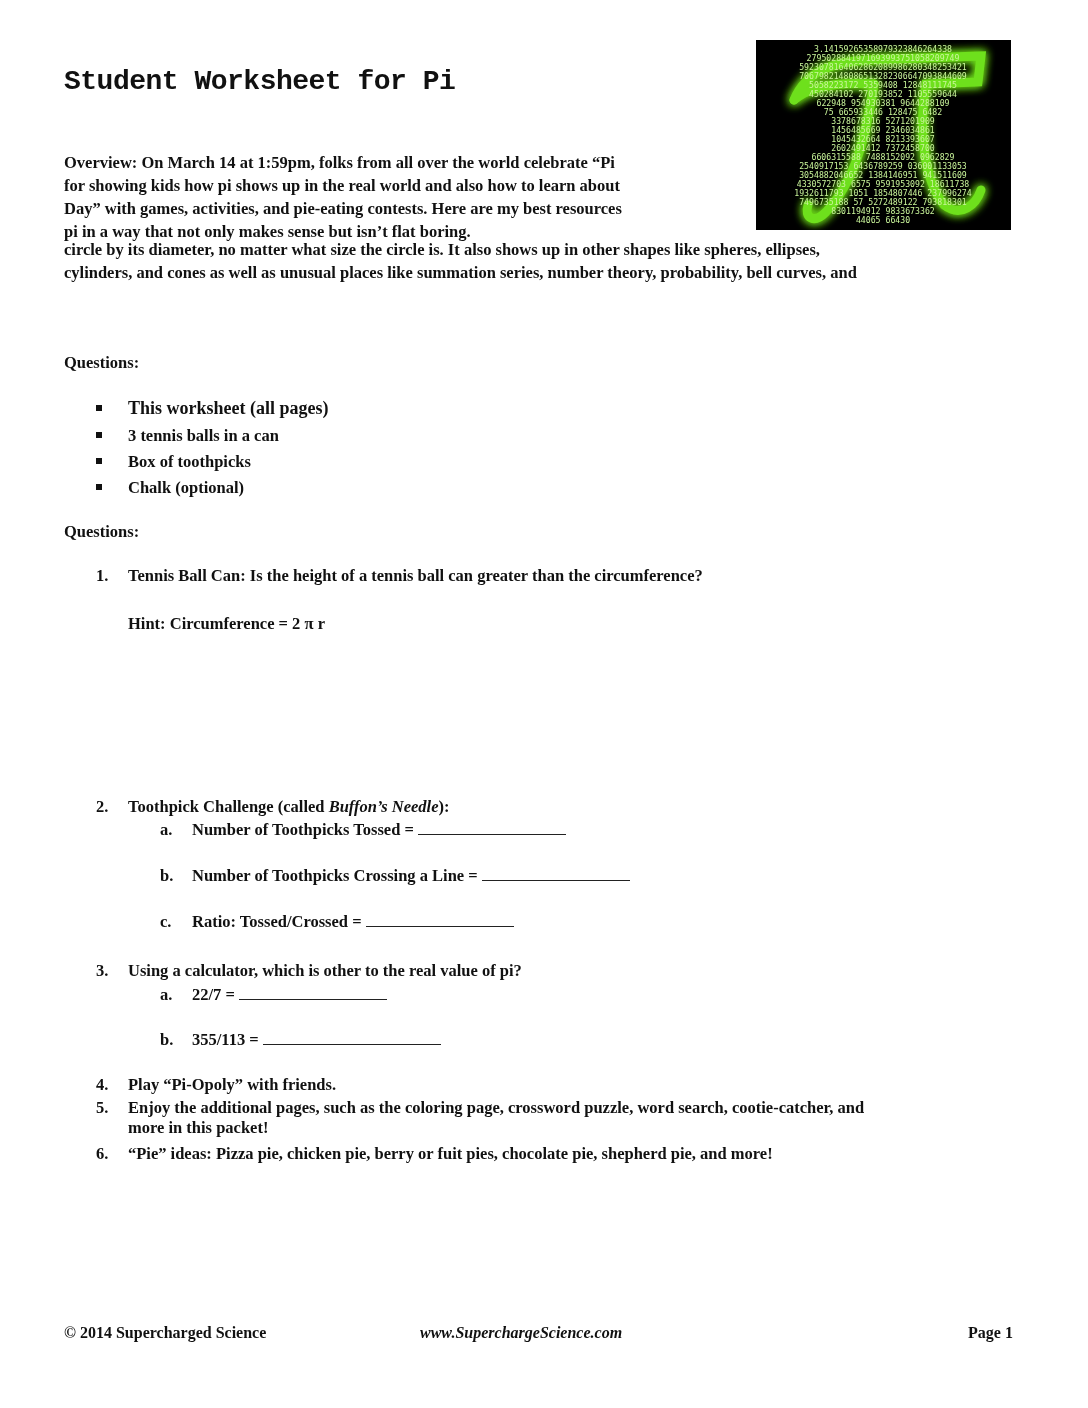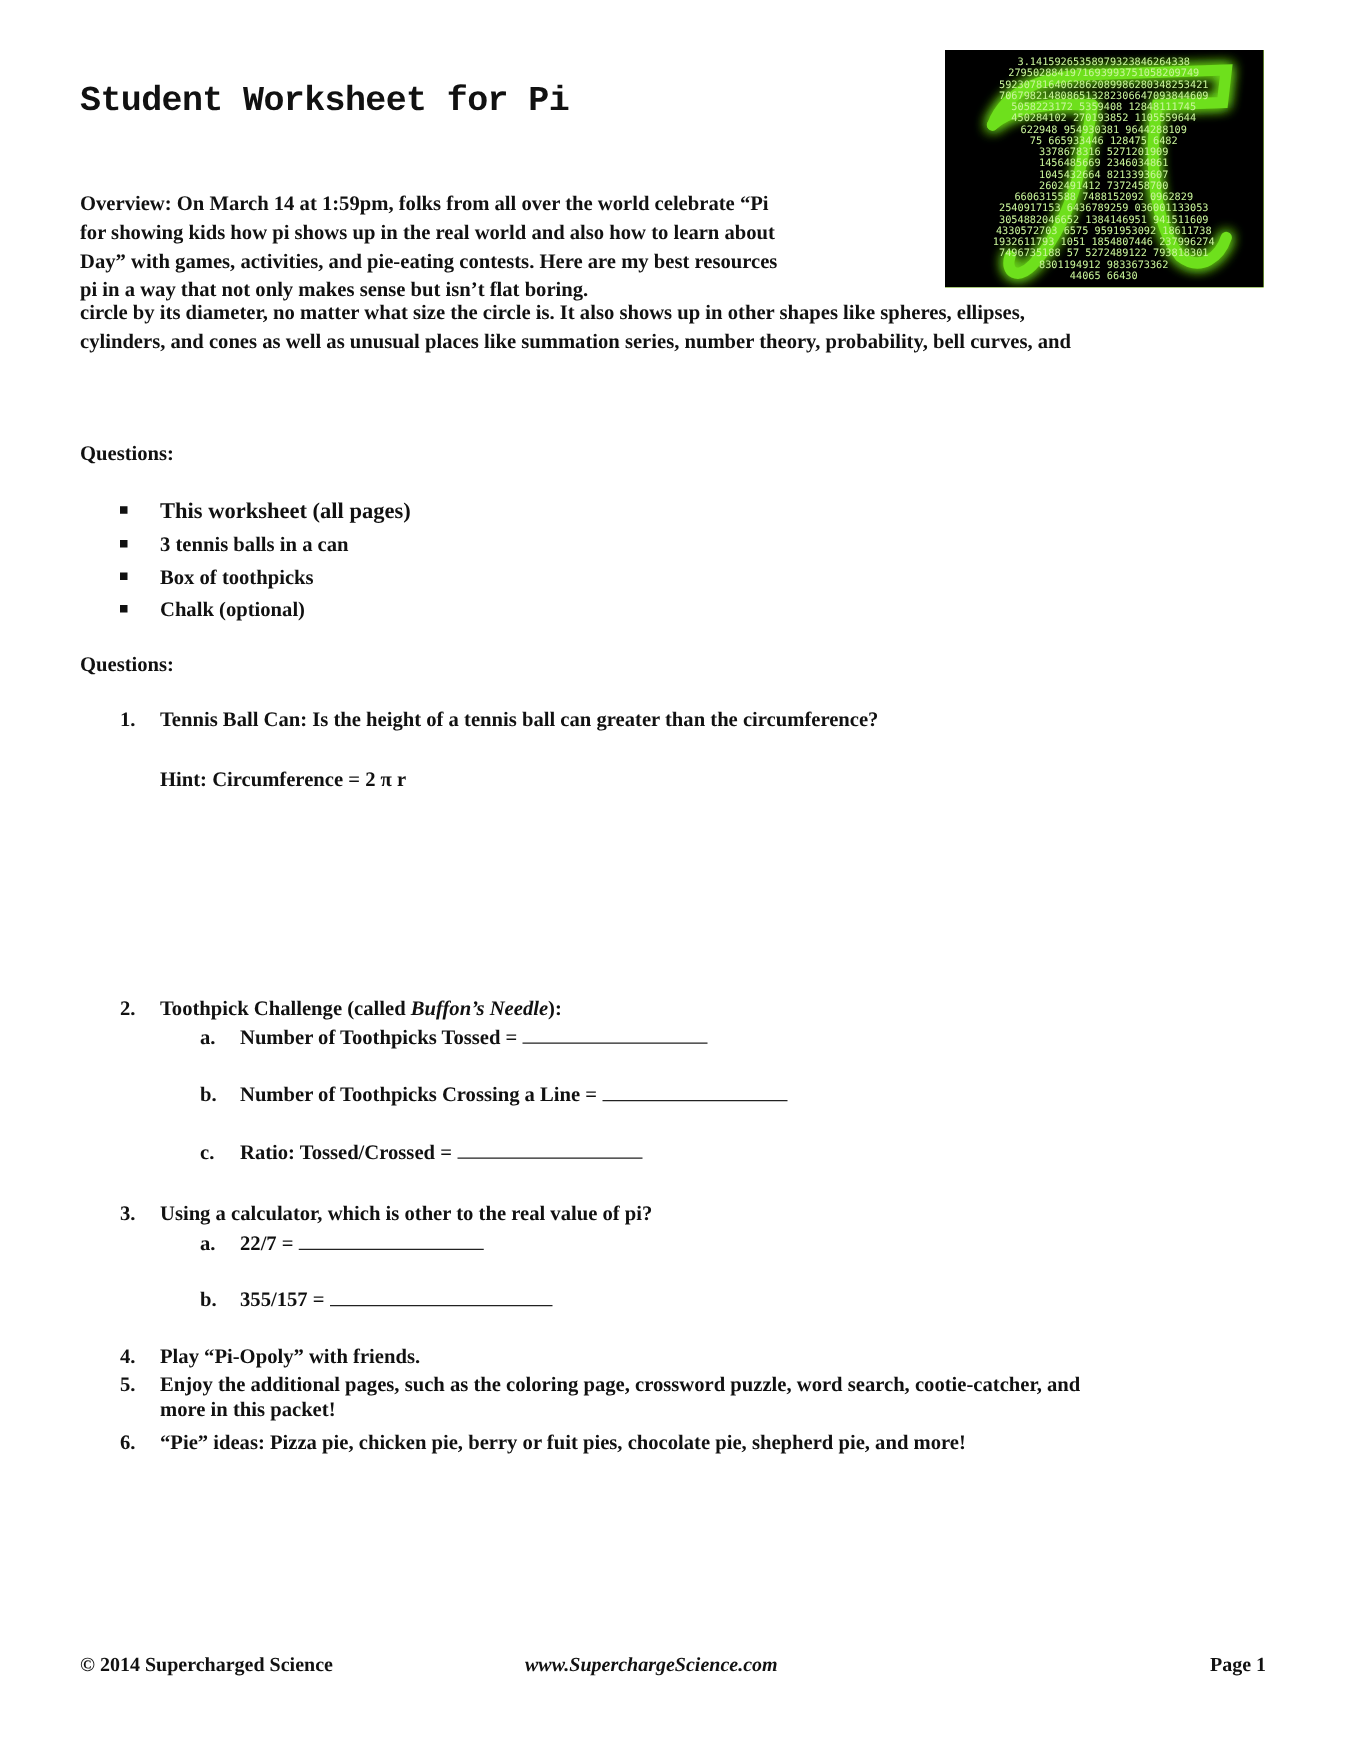--- a/index.html
+++ b/index.html
@@ -111,21 +111,21 @@
 <div class="abs num" style="left:160px; top:912px;">c.</div>
 <div class="abs num" style="left:192px; top:912px;"><span>Ratio: Tossed/Crossed = </span><span class="blank" style="width:148px;"></span></div>
 
 <div class="abs num" style="left:96px; top:961px;">3.</div>
 <div class="abs num" style="left:128px; top:961px;">Using a calculator, which is other to the real value of pi?</div>
 
 <div class="abs num" style="left:160px; top:985px;">a.</div>
 <div class="abs num" style="left:192px; top:985px;"><span>22/7 = </span><span class="blank" style="width:148px;"></span></div>
 
 <div class="abs num" style="left:160px; top:1030px;">b.</div>
-<div class="abs num" style="left:192px; top:1030px;"><span>355/157 = </span><span class="blank" style="width:178px;"></span></div>
+<div class="abs num" style="left:192px; top:1030px;"><span>355/113 = </span><span class="blank" style="width:178px;"></span></div>
 
 <div class="abs num" style="left:96px; top:1075px;">4.</div>
 <div class="abs num" style="left:128px; top:1075px;">Play “Pi-Opoly” with friends.</div>
 
 <div class="abs num" style="left:96px; top:1098px;">5.</div>
 <div class="abs num" style="left:128px; top:1098px;">
   <div>Enjoy the additional pages, such as the coloring page, crossword puzzle, word search, cootie-catcher, and</div>
   <div>more in this packet!</div>
 </div>
 

